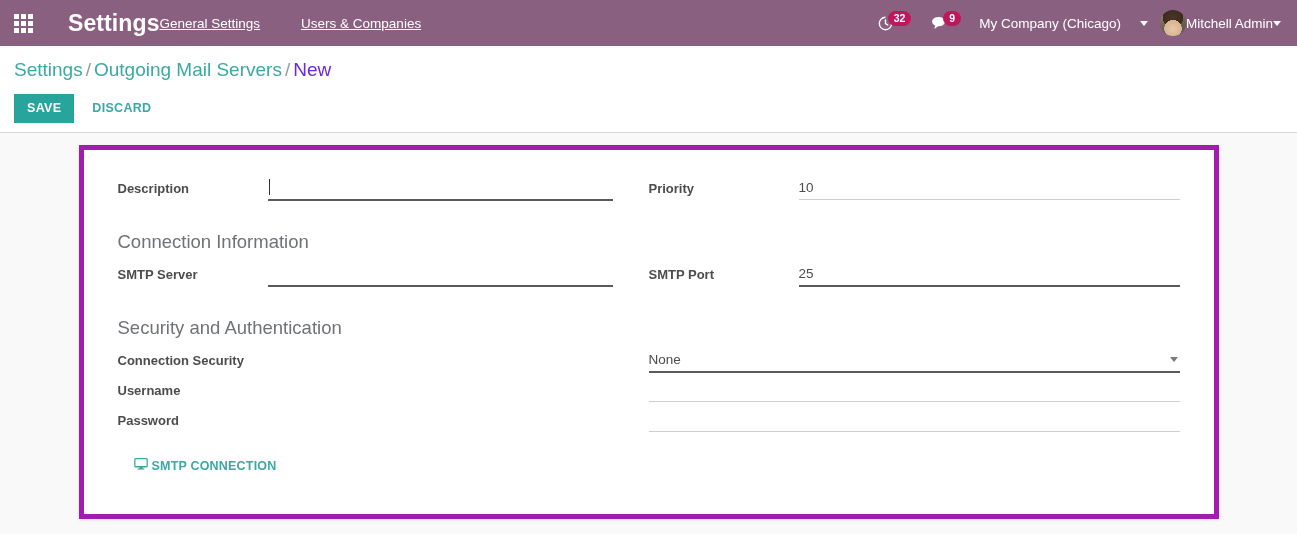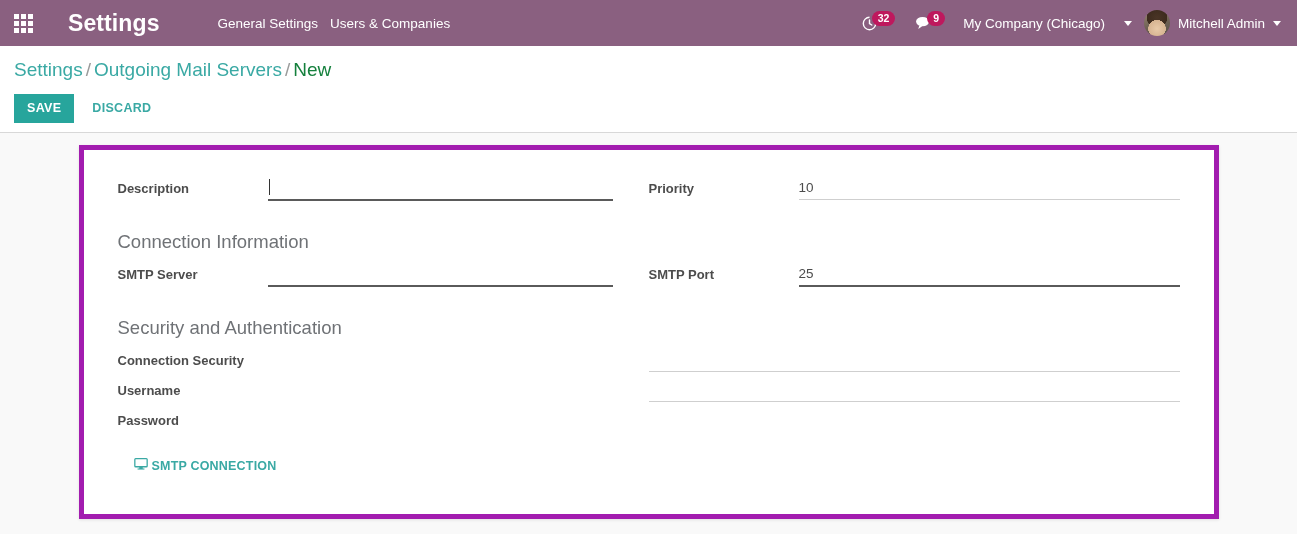--- a/index.html
+++ b/index.html
@@ -34,21 +34,21 @@
   .apps-grid .g i { background: #ffffff; display: block; width: 5px; height: 5px; }
 
   .brand {
     font-size: 23px;
     font-weight: bold;
     margin-left: 28px;
     letter-spacing: .1px;
     color: #ffffff;
     cursor: pointer;
   }
-  .menu-items { display: flex; align-items: center; margin-left: 58px; gap: 12px; }
+  .menu-items { display: flex; align-items: center; gap: 41px; text-decoration: underline; }
   .menu-items .mi {
     font-size: 13.5px;
     color: #ffffff;
     cursor: pointer;
     white-space: nowrap;
   }
 
   .nav-right {
     position: absolute;
     right: 10px; top: 0;
@@ -71,21 +71,21 @@
   .icon-clock { width: 15px; height: 15px; position: relative; display:inline-block; }
   .icon-chat { width: 17px; height: 14px; position: relative; display:inline-block; }
 
   .company {
     font-size: 13.5px; color: #fff; cursor: pointer;
     padding: 0 8px; display: flex; align-items: center; gap: 19px;
     white-space: nowrap;
   }
   .user {
     font-size: 13.5px; color: #fff; cursor: pointer;
-    padding: 0 6px 0 4px; display: flex; align-items: center; gap: 8px;
+    padding: 0 6px 0 4px; display: flex; align-items: center; gap: 0;
     white-space: nowrap;
   }
   .avatar {
     width: 26px; height: 26px; border-radius: 50%;
     background:
       radial-gradient(circle at 50% 72%, #e8c9a8 0%, #d6b391 38%, rgba(214,179,145,0) 39%),
       radial-gradient(circle at 50% 30%, #4a3526 0%, #3d2b1e 45%, rgba(61,43,30,0) 46%),
       linear-gradient(160deg, #9c8875 0%, #6d6052 55%, #55504a 100%);
     display: inline-block;
     flex: 0 0 auto;
@@ -107,21 +107,21 @@
   }
   .breadcrumb {
     font-size: 19px;
     padding-left: 14px;
     color: #8c8c8c;
     line-height: 24px;
     white-space: nowrap;
   }
   .breadcrumb a { color: #3aa9a4; text-decoration: none; cursor: pointer; }
   .breadcrumb .sep { color: #9a9a9a; margin: 0 3px; }
-  .breadcrumb .cur { color: #15803d; }
+  .breadcrumb .cur { color: #6d28d9; }
 
   .cp-buttons { display: flex; align-items: center; margin-top: 12px; padding-left: 14px; gap: 0px; }
   .btn-save {
     background: #27a59c;
     color: #ffffff;
     border: none;
     font-size: 12.5px;
     font-weight: bold;
     letter-spacing: .3px;
     padding: 7px 13px 8px 13px;
@@ -386,20 +386,26 @@
               </svg>
             </span>
             <span>SMTP CONNECTION</span>
           </button>
         </div>
       </div>
 
       <div class="col right">
         <h2 class="section-title" style="visibility:hidden">&nbsp;</h2>
 
+        <div class="frow">
+          <div class="fctrl sel-wrap">
+            <select class="fsel"><option value="None">None</option><option value="TLS (STARTTLS)">TLS (STARTTLS)</option><option value="SSL/TLS">SSL/TLS</option></select>
+            <span class="sel-caret"></span>
+          </div>
+        </div>
 
         <div class="frow">
           <div class="fctrl">
             <input class="fin" type="text" placeholder="" style="">
           </div>
         </div>
 
         <div class="frow">
           <div class="fctrl">
             <input class="fin" type="password" placeholder="" style="">

